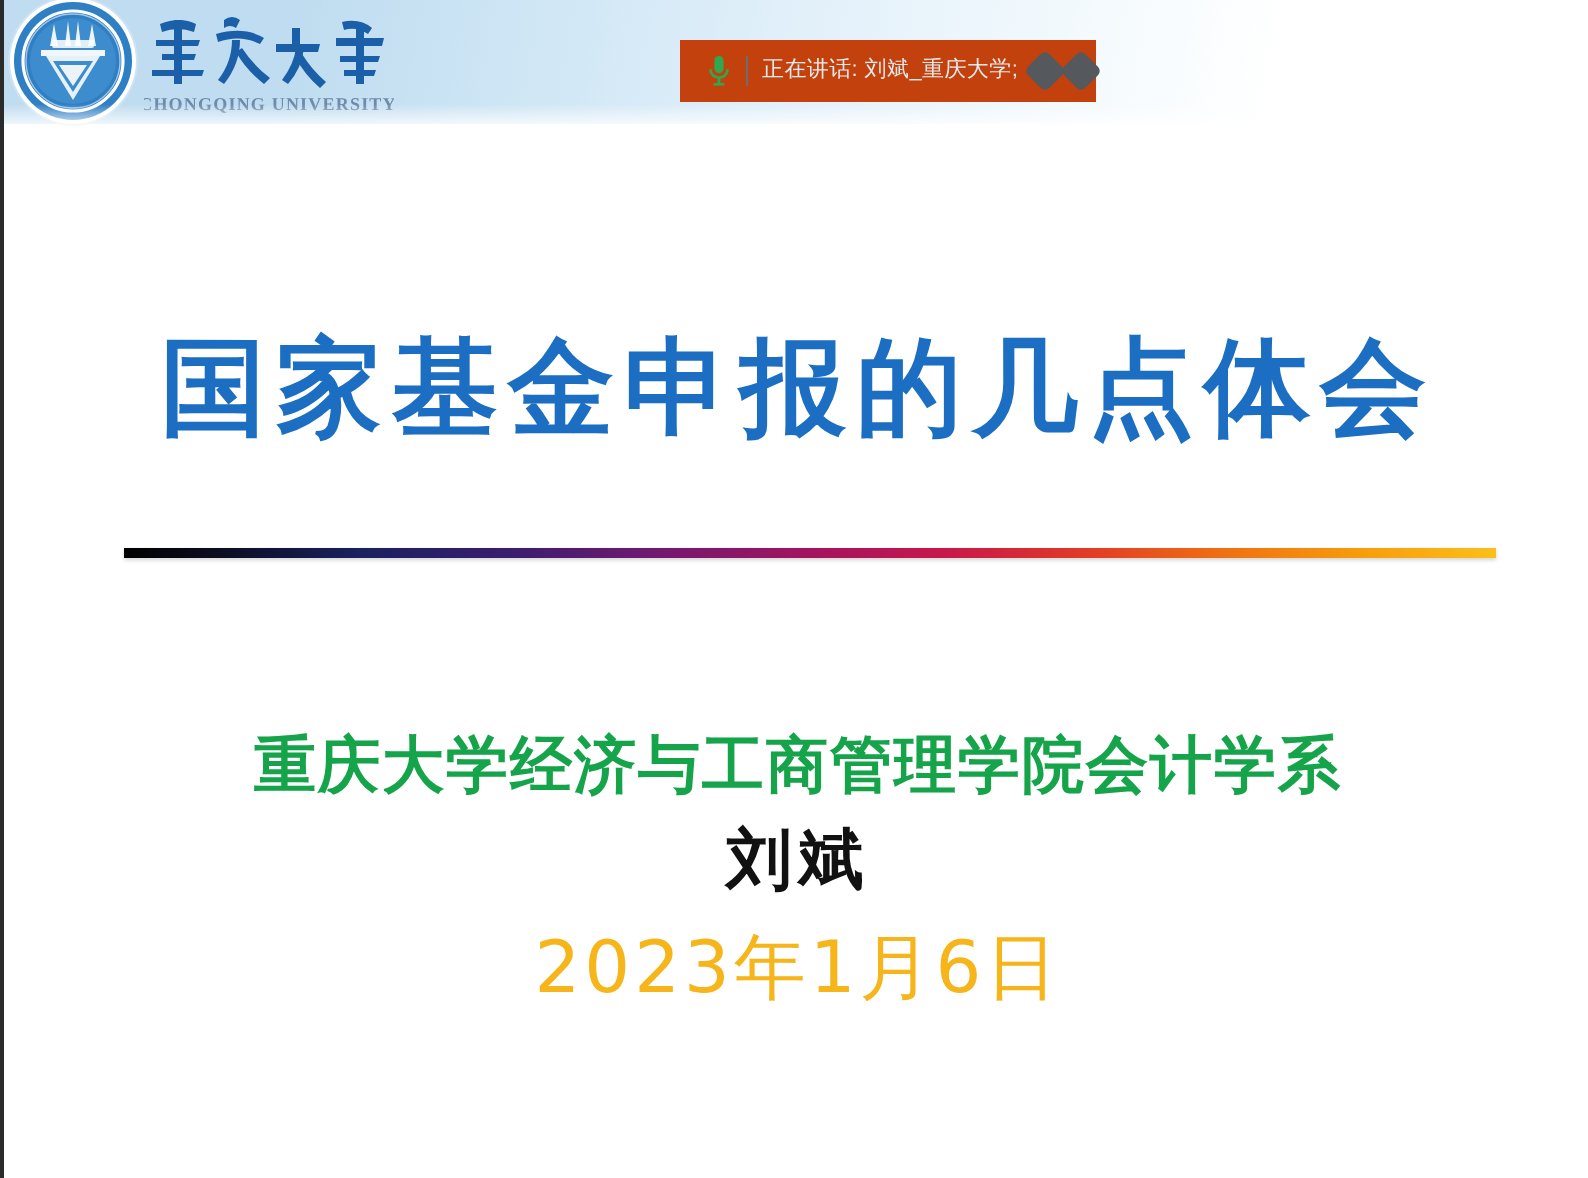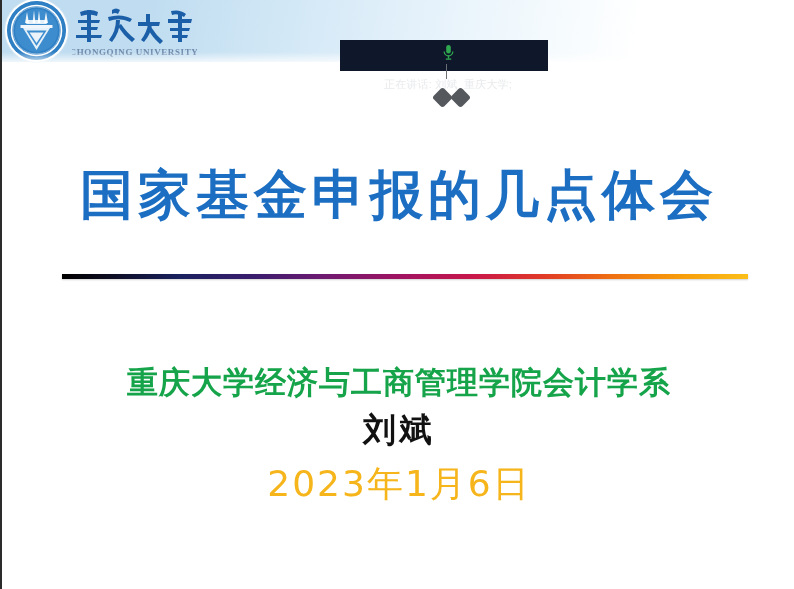--- a/index.html
+++ b/index.html
@@ -65,29 +65,28 @@
     top: 2px;
     width: 125px;
     height: 58px;
   }
   .wordmark svg { display:block; }
 
   
   .speak-bar {
     position: absolute;
     left: 338px;
-    top: 40px;
+    top: 20px;
     width: 208px;
     height: 31px;
-    background: #0f172a;
+    background: #c2410c;
     display: flex;
     align-items: center;
     padding: 0 0 0 8px;
     box-sizing: border-box;
-    flex-direction: column;
   }
   .mic-wrap {
     width: 22px;
     height: 24px;
     display: flex;
     align-items: center;
     justify-content: center;
     flex: none;
   }
   .mic-sep {

